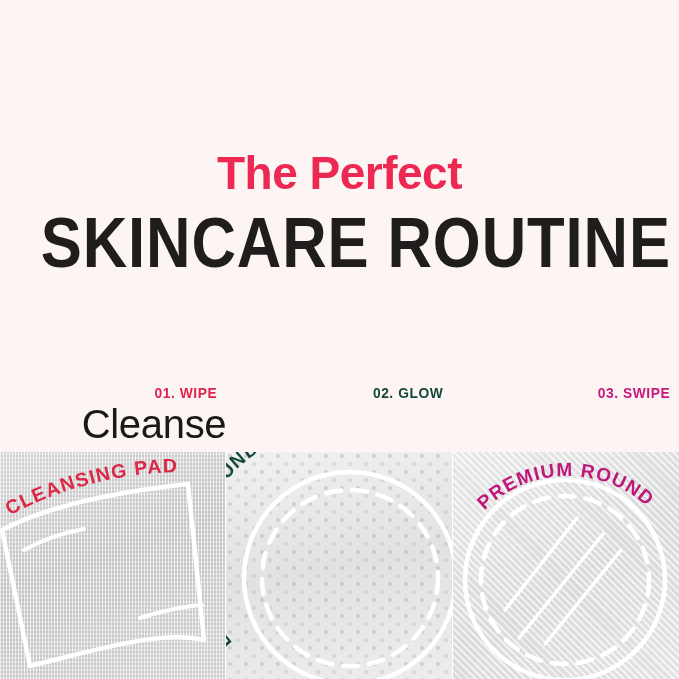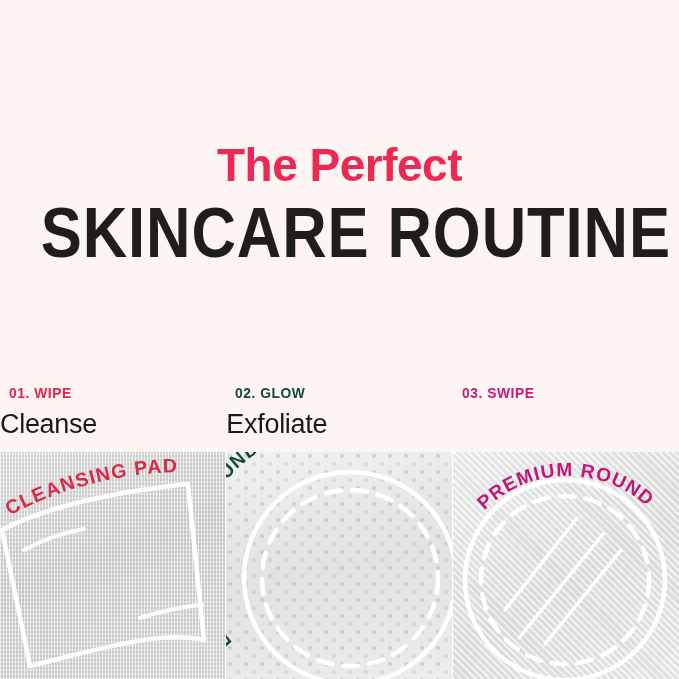--- a/index.html
+++ b/index.html
@@ -25,21 +25,21 @@
     width: 679px;
     text-align: center;
   }
   .headline-script {
     font-family: "Liberation Sans", sans-serif;
     font-weight: 700;
     font-size: 46px;
     line-height: 50px;
     letter-spacing: -0.5px;
     color: #ec2853;
-    margin: 0;
+    margin: 8px;
   }
   .headline-main {
     font-family: "Liberation Sans Narrow", "Liberation Sans", sans-serif;
     font-weight: 700;
     font-size: 70px;
     line-height: 74px;
     letter-spacing: 1px;
     color: #201d1d;
     margin: 6px 0 0 0;
     transform: scaleX(0.88);
@@ -51,35 +51,35 @@
   .steps-row {
     position: absolute;
     left: 0;
     top: 384px;
     width: 679px;
     display: flex;
     flex-direction: row;
   }
   .step-col {
     width: 33.3333%;
-    text-align: left;
+    text-align: right;
   }
   .step-kicker {
     font-family: "Liberation Sans Narrow", "Liberation Sans", sans-serif;
     font-weight: 700;
     font-size: 15px;
     letter-spacing: 0.6px;
     margin: 0;
     transform: scaleX(0.92);
     white-space: nowrap;
   }
   .step-name {
     font-family: "Liberation Sans", sans-serif;
     font-weight: 400;
-    font-size: 27px;
+    font-size: 40px;
     line-height: 38px;
     letter-spacing: -0.3px;
     color: #1b1818;
     margin: 4px 0 0 0;
     white-space: nowrap;
   }
 
   
   .photo-strip {
     position: absolute;
@@ -165,21 +165,20 @@
 
   <div class="steps-row">
 
     <div class="step-col">
       <p class="step-kicker" style="color:#e0234f">01. WIPE</p>
       <p class="step-name">Cleanse</p>
     </div>
 
     <div class="step-col">
       <p class="step-kicker" style="color:#15483a">02. GLOW</p>
-      <p class="step-name">Exfoliate</p>
     </div>
 
     <div class="step-col">
       <p class="step-kicker" style="color:#c8187c">03. SWIPE</p>
     </div>
 
   </div>
 
   <div class="photo-strip">
 

